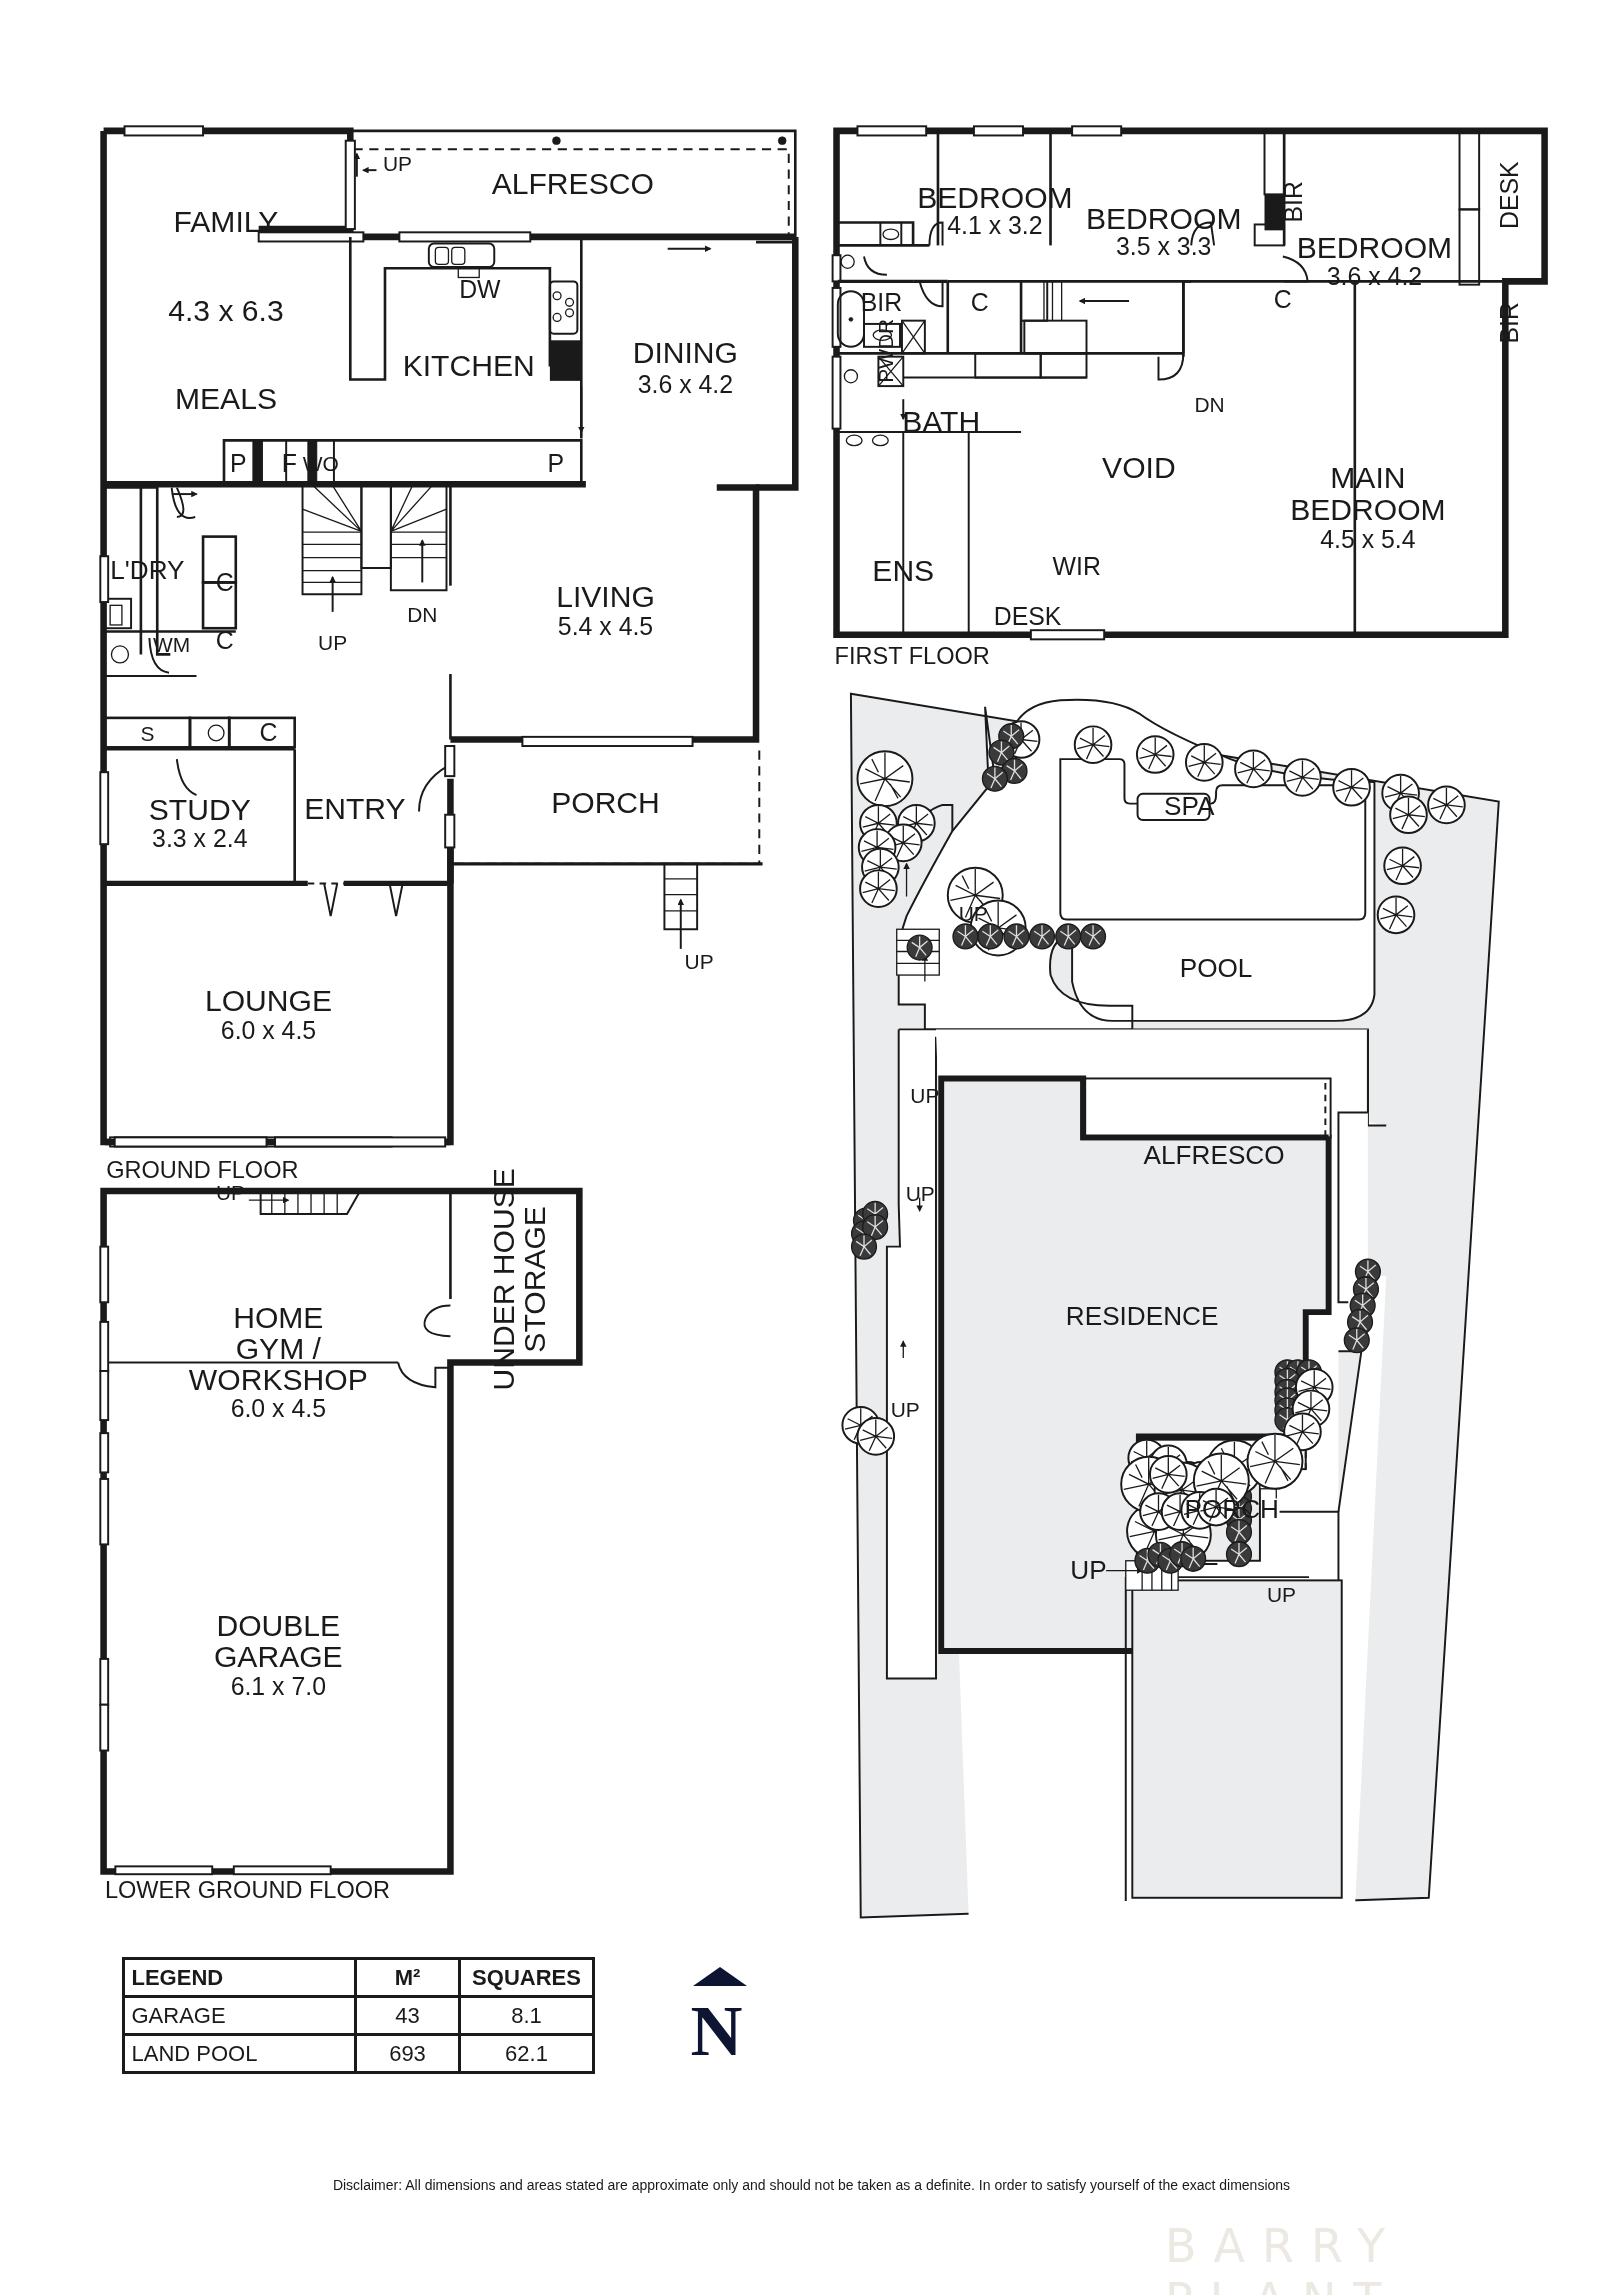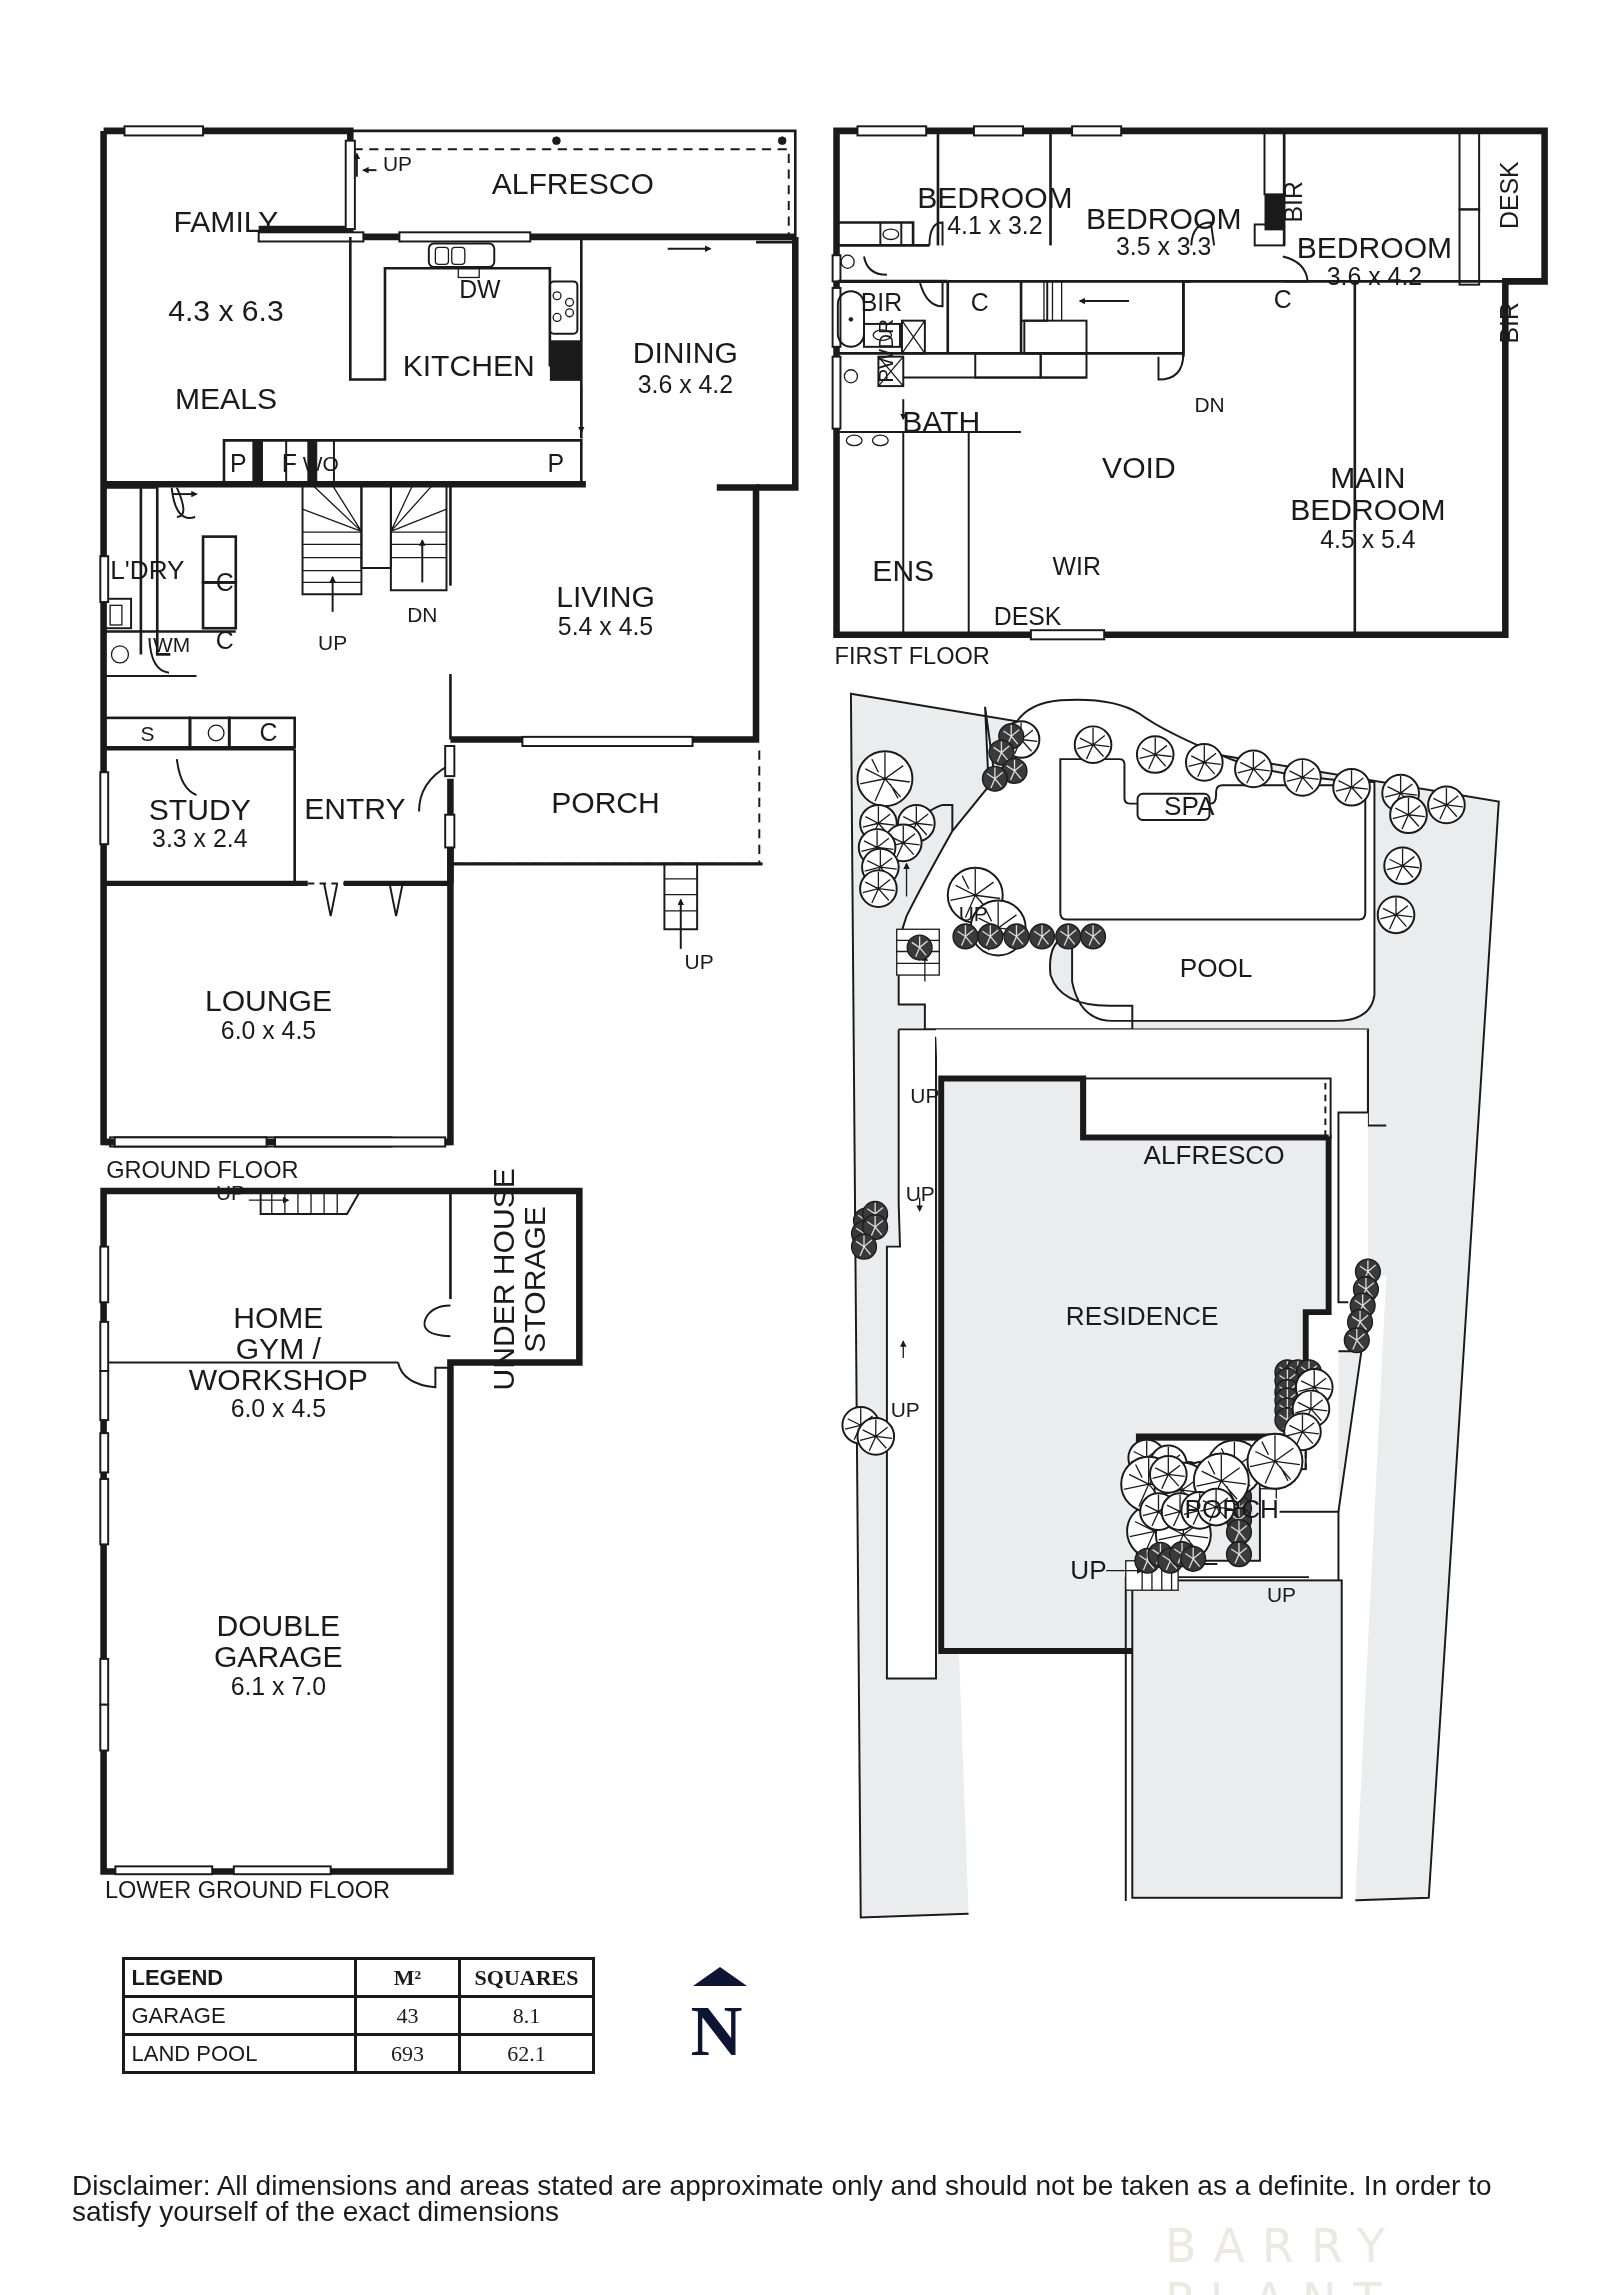--- a/index.html
+++ b/index.html
@@ -8,28 +8,28 @@
   svg.plan text { font-family: "Liberation Sans", sans-serif; fill: #1a1a1a; }
   .room { font-size: 46px; }
   .room-sm { font-size: 40px; }
   .dim { font-size: 38px; }
   .tiny { font-size: 32px; }
   .floor-label { font-size: 36px; }
   .wide { font-family: "DejaVu Sans", sans-serif; }
   .legend { position: absolute; left: 122px; top: 1957px; border-collapse: collapse; }
   .legend td, .legend th { border: 3.3px solid #1a1a1a; height: 35px; font-size: 22px; padding: 0 6.5px; font-family: "Liberation Sans", sans-serif; margin-left: 16px; }
   .legend th { text-align: left; font-weight: bold; }
-  .legend th.c, .legend td.c { text-align: center; font-family: Liberation Serif, serif; }
+  .legend th.c, .legend td.c { text-align: center; }
   .legend .col1 { width: 216px; }
   .legend .col2 { width: 88px; }
   .legend .col3 { width: 118px; }
   .north { position: absolute; left: 684px; top: 1967px; width: 72px; height: 85px; }
   .north .tri { width: 0; height: 0; border-left: 27.5px solid transparent; border-right: 27.5px solid transparent; border-bottom: 19.6px solid #0d1533; margin-left: 9.2px; }
   .north .n { font-family: "Liberation Serif", serif; font-size: 72px; font-weight: bold; color: #0d1533; line-height: 1; margin-top: 9.2px; margin-left: 6.5px; }
-  .disclaimer { position: absolute; left: 72px; top: 2173px; width: 1479px; font-size: 28px; line-height: 25.5px; color: #1a1a1a; }
+  .disclaimer { position: absolute; left: 72px; top: 2173px; width: 1479px; text-align: center; font-size: 14px; line-height: 25.5px; color: #1a1a1a; }
   .watermark { position: absolute; left: 1165px; top: 2219px; font-size: 46px; letter-spacing: 17px; color: #ece9e2; font-family: "DejaVu Sans", sans-serif; }
 </style>
 </head>
 <body>
 
 <svg class="plan" viewBox="0 0 2478 3507" xmlns="http://www.w3.org/2000/svg">
   <defs>
     <marker id="arr" markerWidth="10" markerHeight="10" refX="8" refY="5" orient="auto" markerUnits="userSpaceOnUse">
       <path d="M0,0 L10,5 L0,10 z" fill="#1a1a1a"></path>
     </marker>

